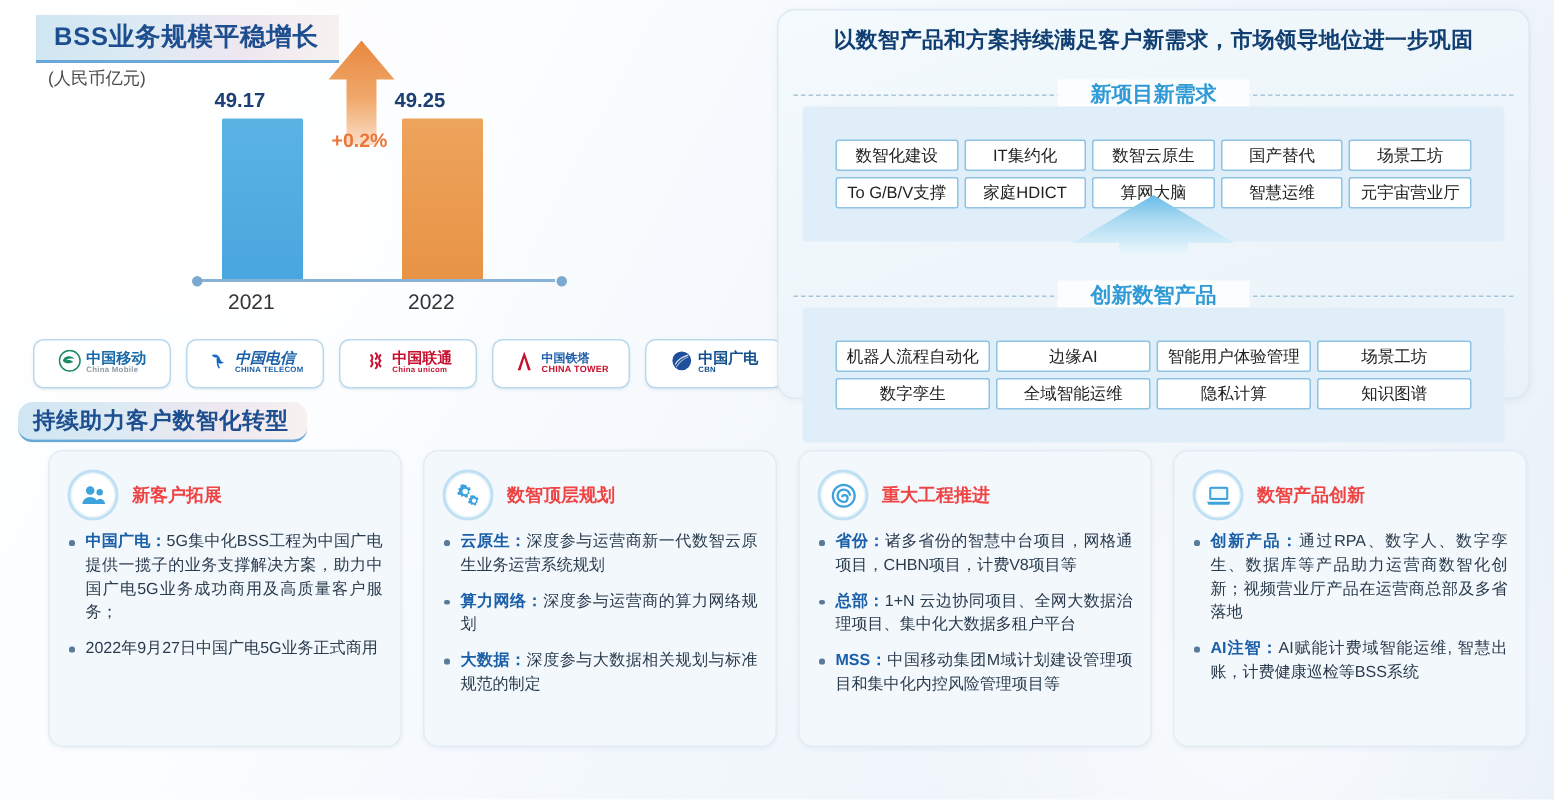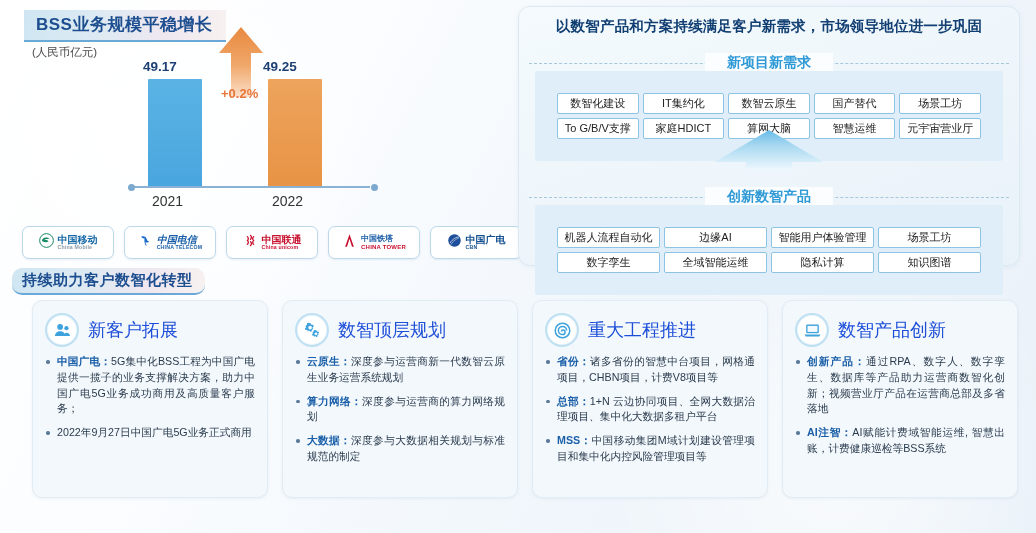--- a/index.html
+++ b/index.html
@@ -66,21 +66,21 @@
   #band-bottom{left:16px;right:16px;top:198px;grid-template-columns:repeat(4,1fr);}
   #mid-arrow{position:absolute;left:50%;transform:translateX(-50%);top:122px;width:110px;height:40px;}
 
   
   #cards{position:absolute;left:32px;top:300px;width:986px;display:flex;gap:14px;}
   .card{flex:1;background:#f3f8fc;border:1px solid #e2ecf4;border-radius:10px;
     box-shadow:0 1px 3px rgba(110,150,180,.10);padding:12px 12px 10px 12px;height:198px;box-sizing:border-box;}
   .card-head{display:flex;align-items:center;gap:9px;margin-bottom:7px;}
   .card-icon{width:30px;height:30px;border-radius:50%;background:#fff;border:2px solid #bfe0f2;
     display:flex;align-items:center;justify-content:center;flex:0 0 auto;box-shadow:0 0 0 1px #eaf5fb inset;}
-  .card-title{font-size:18px;font-weight:normal;color:#1d4ed8;}
+  .card-title{font-size:12px;font-weight:bold;color:#ef4444;}
   .bullets{margin:0;padding:0;list-style:none;}
   .bullets li{position:relative;padding-left:12px;margin-bottom:8px;
     font-size:10.7px;line-height:1.48;color:#2a3b4d;text-align:justify;}
   .bullets li:before{content:"";position:absolute;left:1px;top:6px;width:3.5px;height:3.5px;
     border-radius:50%;background:#5a7a99;}
   .bullets b{color:#1a5fa8;font-weight:bold;}
 </style>
 </head>
 <body>
 

